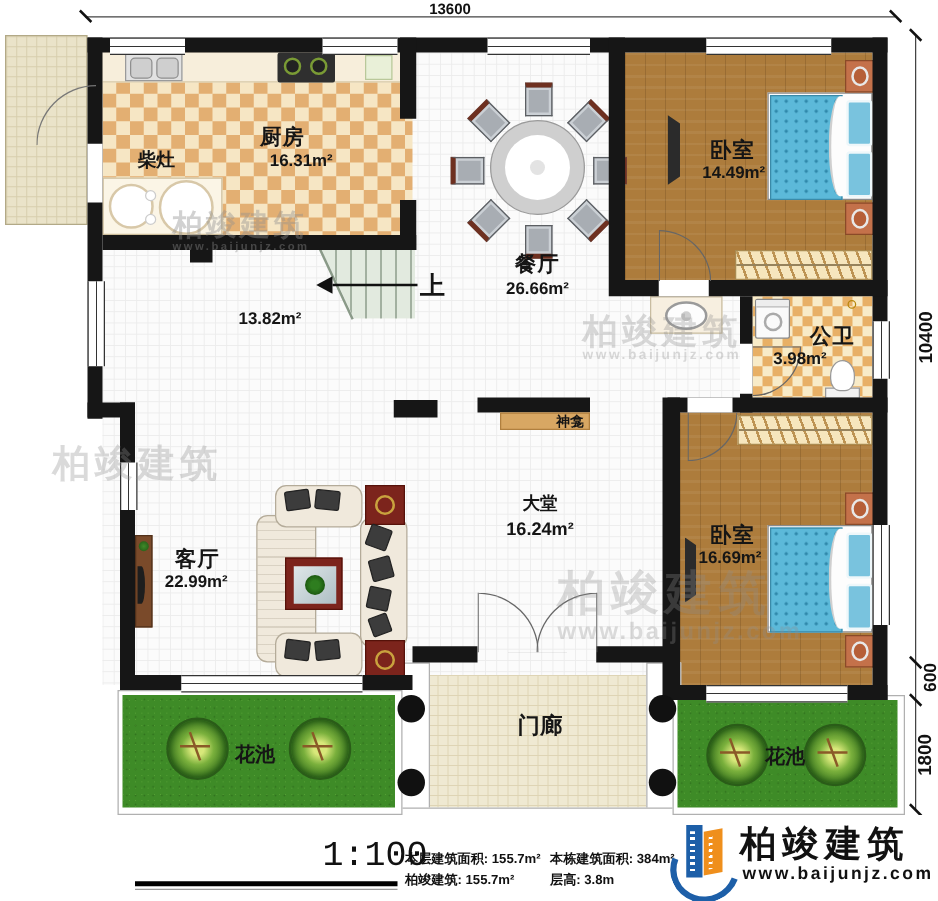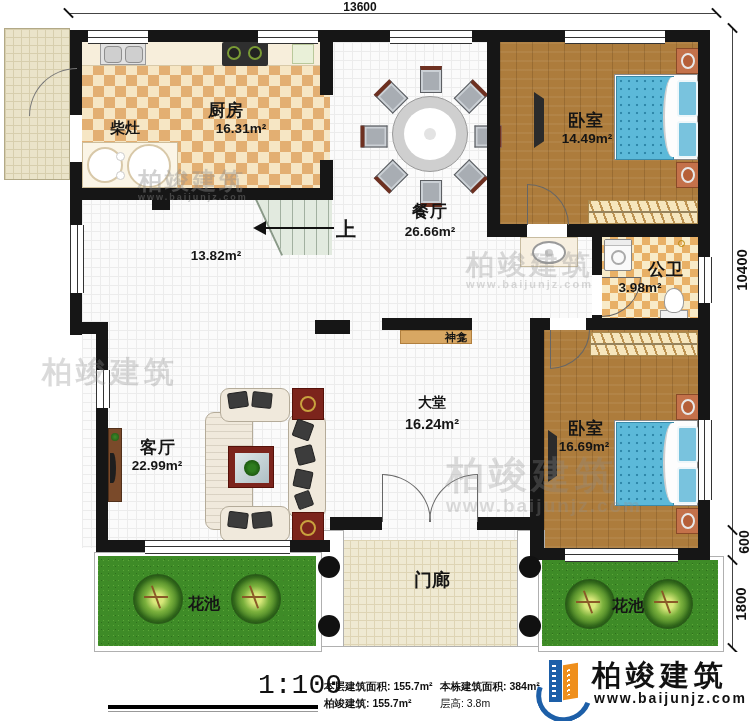--- a/index.html
+++ b/index.html
@@ -297,21 +297,21 @@
     <span>155.7m²</span>
   </div>
   <div class="tb" style="left:324px;top:697px;font-size:10.5px;font-weight:bold">
     <span>柏竣建筑:</span>
     <span>155.7m²</span>
   </div>
   <div class="tb" style="left:440px;top:680px;font-size:10.5px;font-weight:bold">
     <span>本栋建筑面积:</span>
     <span>384m²</span>
   </div>
-  <div class="tb" style="left:440px;top:697px;font-size:10.5px;font-weight:normal">
+  <div class="tb" style="left:440px;top:697px;font-size:10.5px;font-weight:bold">
     <span>层高:</span>
     <span>3.8m</span>
   </div>
 
   <div class="tb" style="left:536px;top:668px;width:46px;height:44px;border:5px solid #1d5fa8;border-top-color:transparent;border-right-color:transparent;border-radius:50%;transform:rotate(-25deg)"></div>
   <div class="tb" style="left:549px;top:660px;width:13px;height:42px;background:#1d5fa8">
     <div class="a" style="left:3px;top:5px;width:4px;height:32px;background:repeating-linear-gradient(180deg,#fff 0 2px,transparent 2px 5px)"></div>
   </div>
   <div class="tb" style="left:563px;top:664px;width:15px;height:35px;background:#ef8f1c;transform:skewY(-10deg)">
     <div class="a" style="left:4px;top:5px;width:3px;height:26px;background:repeating-linear-gradient(180deg,#fff 0 2px,transparent 2px 5px)"></div>

